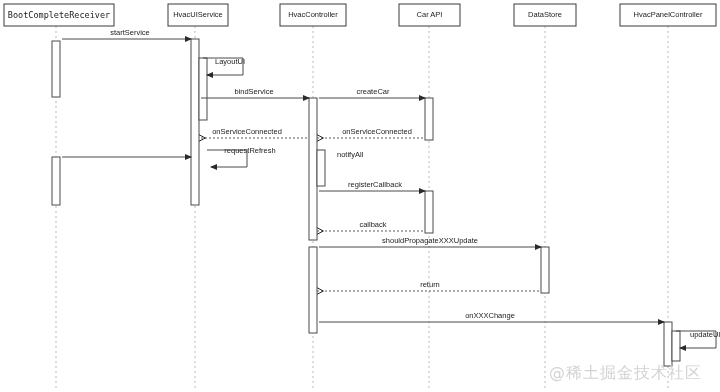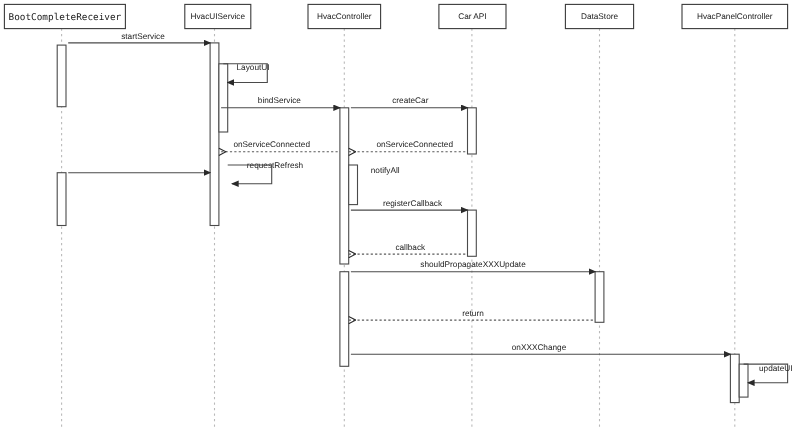--- a/index.html
+++ b/index.html
@@ -198,13 +198,14 @@
           <rect x="514" y="4" width="62" height="22" rx="0"></rect>
           <text x="545" y="15.5" class="lifeline-label small">DataStore</text>
         </g>
         <g class="lifeline-box">
           <rect x="620" y="4" width="96" height="22" rx="0"></rect>
           <text x="668" y="15.5" class="lifeline-label small">HvacPanelController</text>
         </g>
       </g>
   </svg>
 
+  <div class="watermark">@稀土掘金技术社区</div>
 </div>
 
 </body></html>

